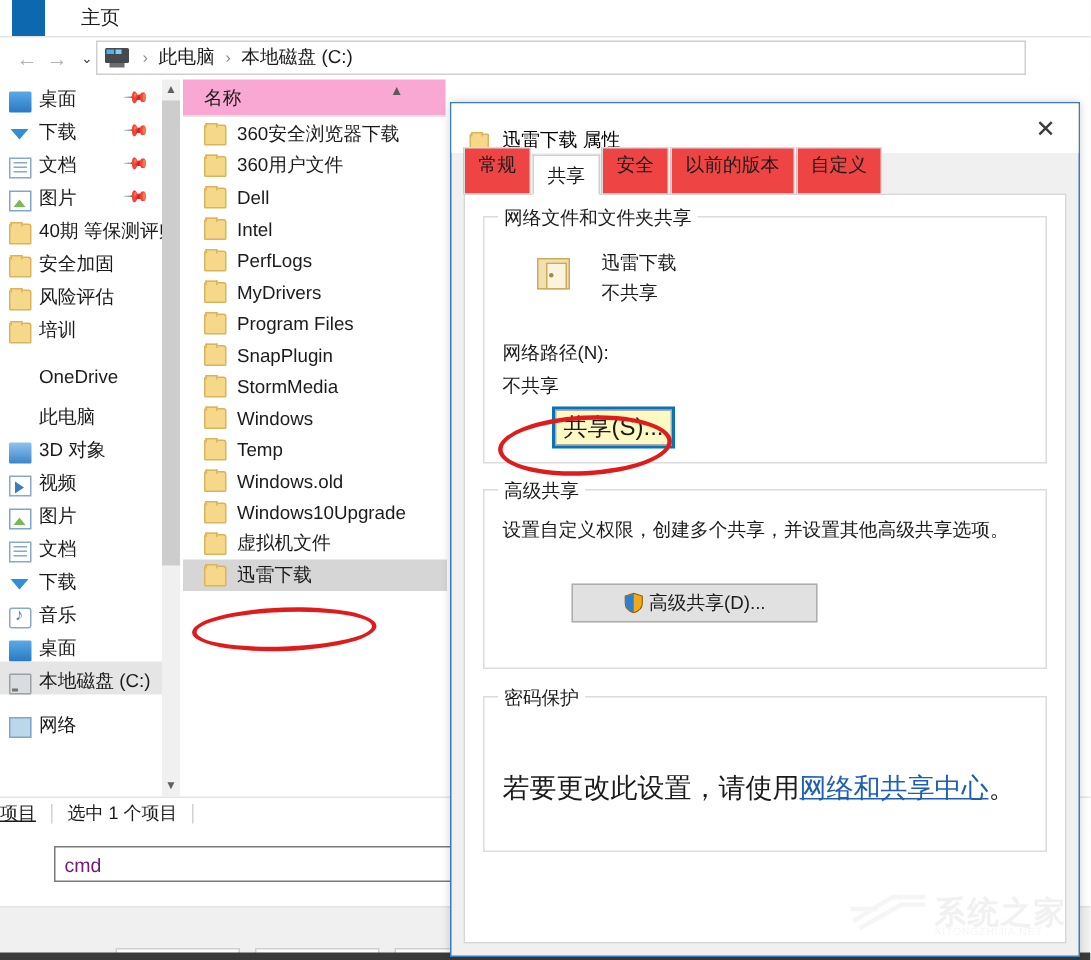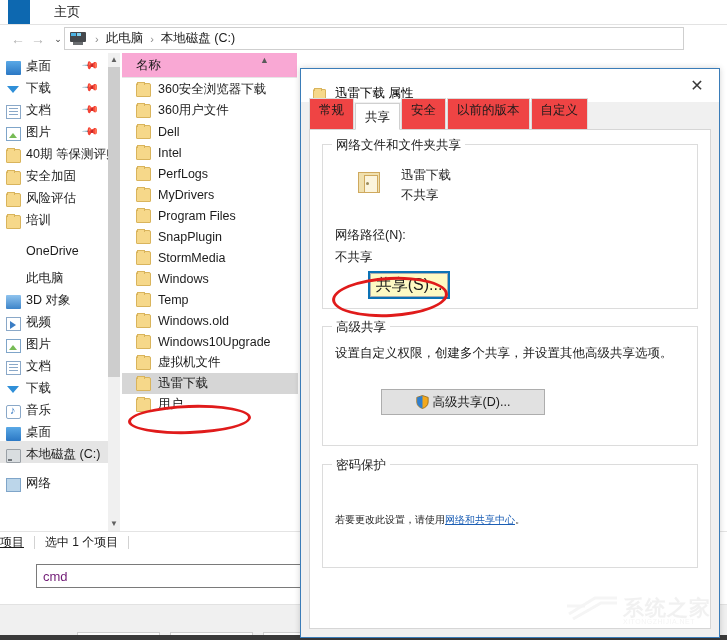--- a/index.html
+++ b/index.html
@@ -129,21 +129,21 @@
   .share-btn { position:absolute; left:16px; top:128px; width:78px; height:24px; background:#fef9c3; border:1px solid #adadad; outline:2px solid #0b72b5; outline-offset:0px; font-size:16px; color:#1b1b1b; display:flex; align-items:center; justify-content:center;margin-left:31px; }
 
   .grp2 { left:12px; top:196px; width:376px; height:120px; }
   .adv-desc { position:absolute; left:12px; top:18px; font-size:12.5px; color:#1b1b1b; }
   .adv-btn { position:absolute; left:58px; top:62px; width:164px; height:26px; background:#e1e1e1; border:1px solid #adadad; display:flex; align-items:center; justify-content:center; font-size:12.5px; color:#1b1b1b; }
   .shield { width:13px; height:14px; margin-right:4px; position:relative; display:inline-block; }
   .shield svg { display:block; }
 
   .grp3 { left:12px; top:334px; width:376px; height:104px; }
   .pw-l1 { position:absolute; left:12px; top:18px; font-size:12.5px; color:#1b1b1b; }
-  .pw-l2 { position:absolute; left:12px; top:48px; font-size:10px; color:#1b1b1b; }
+  .pw-l2 { position:absolute; left:12px; top:48px; font-size:18px; color:#1b1b1b; }
   .lnk { color:#1c5fb5; text-decoration:underline; }
 
   
   .ellipse { position:absolute; border:3px solid #e01b1b; border-radius:50%; background:transparent; pointer-events:none; }
   #ell-share { left:332px; top:277px; width:116px; height:40px; transform:rotate(-3deg); }
   #ell-folder { left:128px; top:405px; width:123px; height:29px; transform:rotate(-2deg); }
 
   
   .watermark { position:absolute; left:565px; top:588px; width:160px; height:44px; opacity:.25; pointer-events:none; }
   .watermark .wtxt { position:absolute; left:58px; top:6px; font-size:21px; color:#c9c9c9; letter-spacing:1px; font-weight:bold; }
@@ -334,24 +334,20 @@
         <span class="ic ic-folder"></span>
         <span class="lbl">Windows10Upgrade</span>
       </div>
     <div class="frow">
         <span class="ic ic-folder"></span>
         <span class="lbl">虚拟机文件</span>
       </div>
     <div class="frow sel">
         <span class="ic ic-folder"></span>
         <span class="lbl">迅雷下载</span>
-      </div>
-    <div class="frow">
-        <span class="ic ic-folder"></span>
-        <span class="lbl">用户</span>
       </div>
   </div>
 
   <div class="statusbar">
     <div class="s1">项目</div>
     <div class="vdiv"></div>
     <div class="s2">选中 1 个项目</div>
     <div class="vdiv2"></div>
   </div>
 

